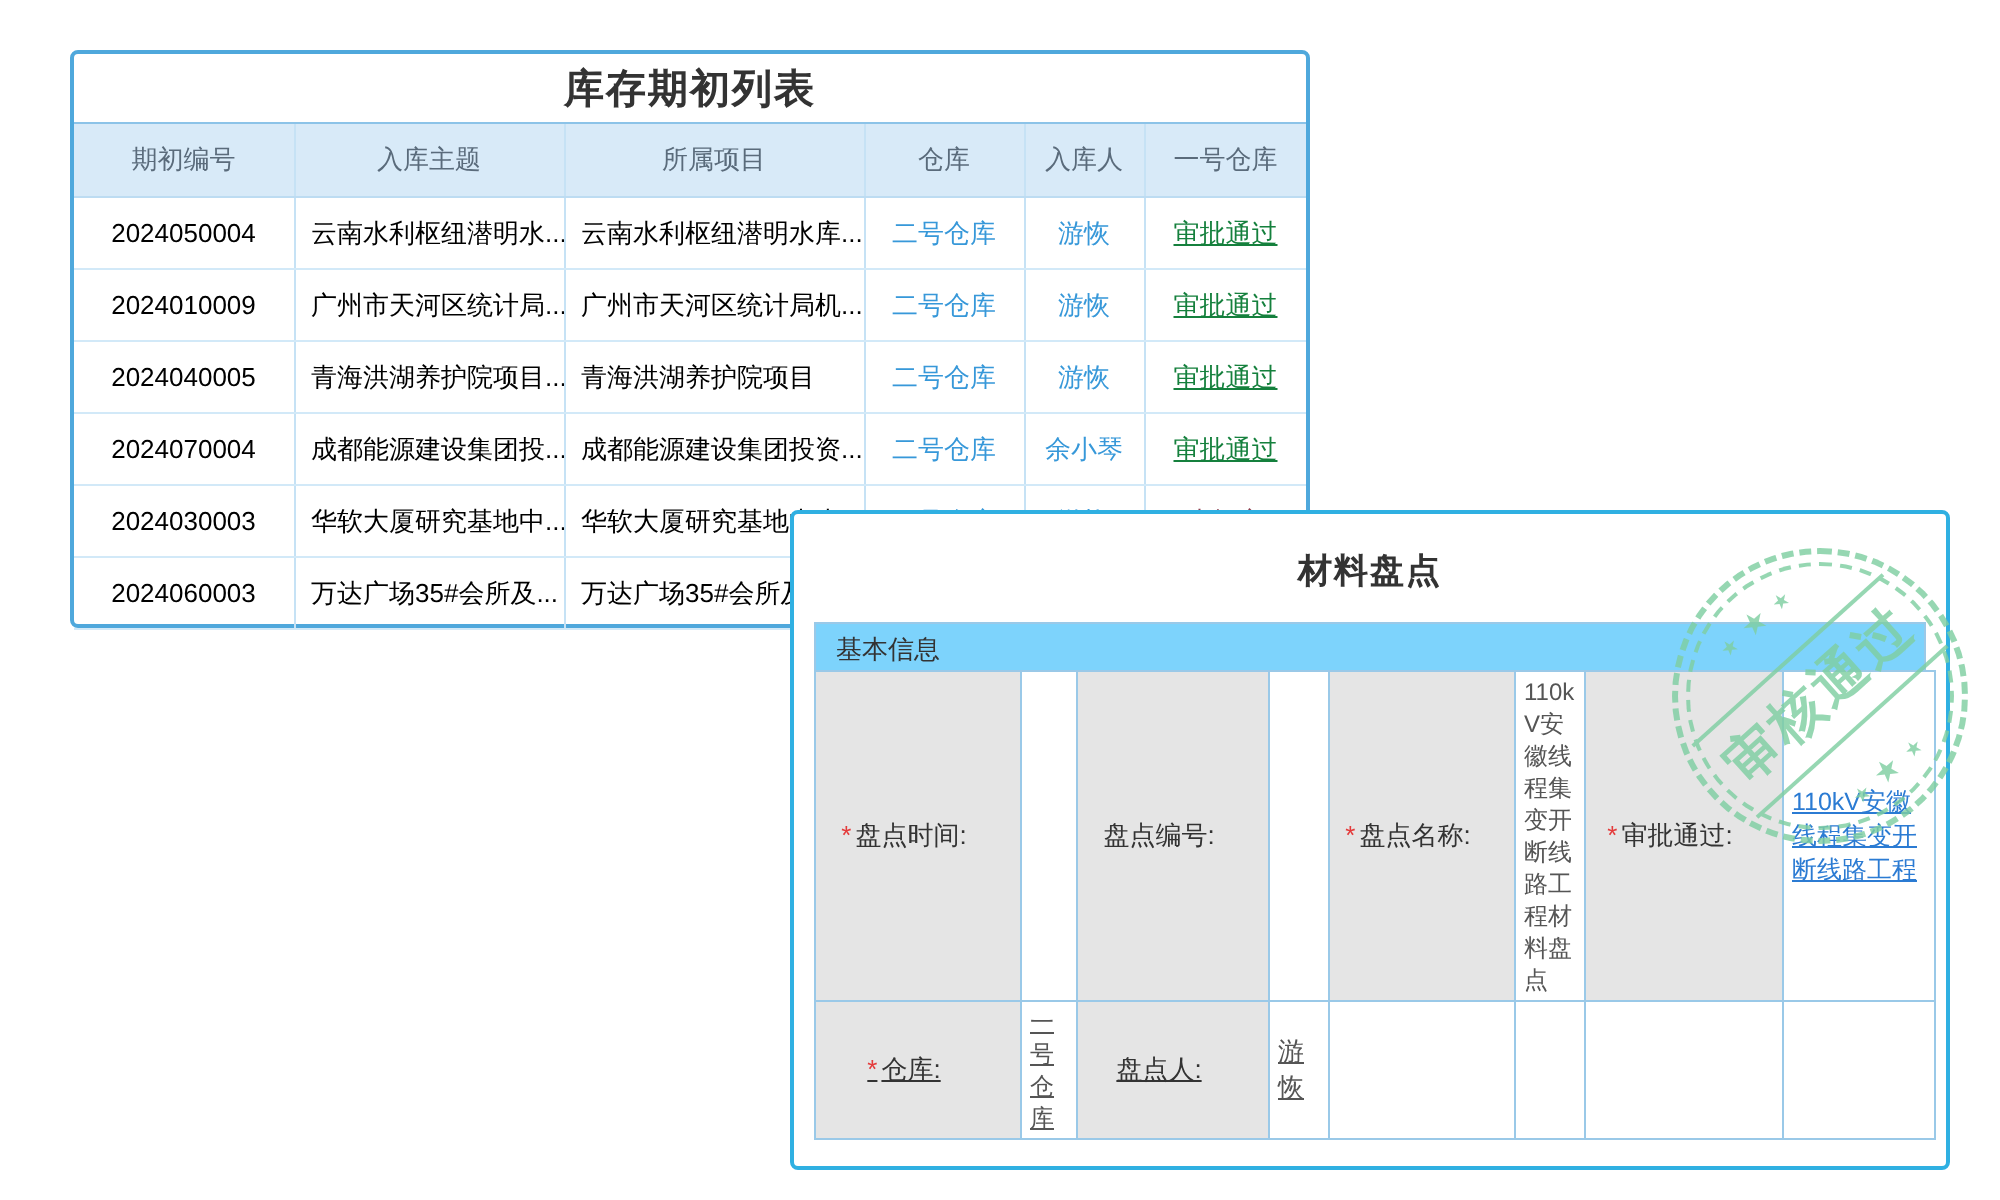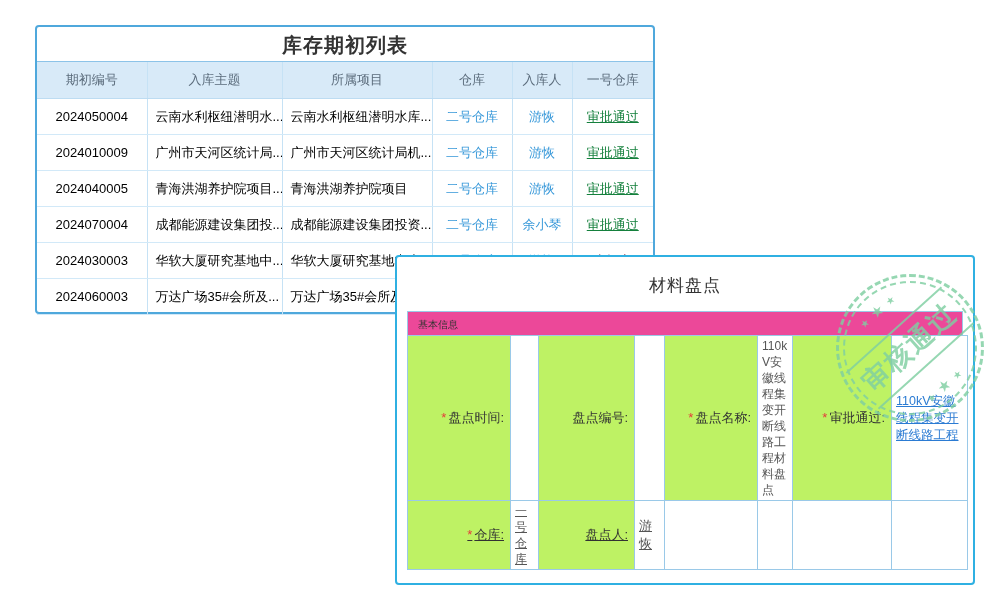--- a/index.html
+++ b/index.html
@@ -23,28 +23,28 @@
     height:33px;text-align:center;border-bottom:1px solid #d2e9f8;
     color:#3798d9;overflow:hidden;white-space:nowrap;
   }
   table.inv td.t-left{text-align:left;padding:0 8px;}
   .cell-link{color:#000000;text-decoration:none;cursor:pointer;}
   .st-approved{color:#15803d;text-decoration:underline;cursor:pointer;}
   .st-pending{color:#8b3d4e;text-decoration:underline;cursor:pointer;}
 
   
   .form-panel{left:395px;top:255px;width:580px;height:330px;border:2px solid #2fb0e2;z-index:2;padding:0 10px;}
-  .form-title{margin-top:17px;height:24px;text-align:center;font-weight:normal;font-size:17px;color:#333;letter-spacing:1px;}
+  .form-title{margin-top:17px;height:24px;text-align:center;font-weight:bold;font-size:17px;color:#333;letter-spacing:1px;}
   .section-bar{
-    margin-top:13px;border:1px solid #9ac9e8;background:#ec4899;
-    height:25px;line-height:25px;padding-left:10px;font-size:10px;color:#333;box-sizing:border-box;
+    margin-top:13px;border:1px solid #9ac9e8;background:#7dd3fc;
+    height:25px;line-height:25px;padding-left:10px;font-size:13px;color:#333;box-sizing:border-box;
   }
   table.form{width:100%;border-collapse:collapse;table-layout:fixed;margin-top:-1px;font-size:13px;}
   table.form td{border:1px solid #9ac9e8;vertical-align:middle;word-break:break-all;box-sizing:border-box;}
-  table.form td.lbl{background:#bef264;text-align:right;padding:2px 6px 2px 2px;color:#333;}
+  table.form td.lbl{background:#e5e5e5;text-align:center;padding:2px 16px 2px 2px;color:#333;}
   table.form td.val{background:#fff;padding:2px 4px;color:#555;}
   tr.row-main td{height:153px;}
   tr.row-mid td{height:42px;text-decoration:underline;}
   tr.row-remark td{height:31px;}
   td.val.narrow{font-size:12px;line-height:16px;}
   .req{color:#e43b3b;margin-right:2px;}
   .form-link{color:#2b7bd3;text-decoration:underline;cursor:pointer;font-size:12.5px;line-height:17px;margin-top:35px;}
 
   
   .stamp{position:absolute;left:439px;top:17px;width:148px;height:148px;z-index:5;opacity:.82;pointer-events:none;}

